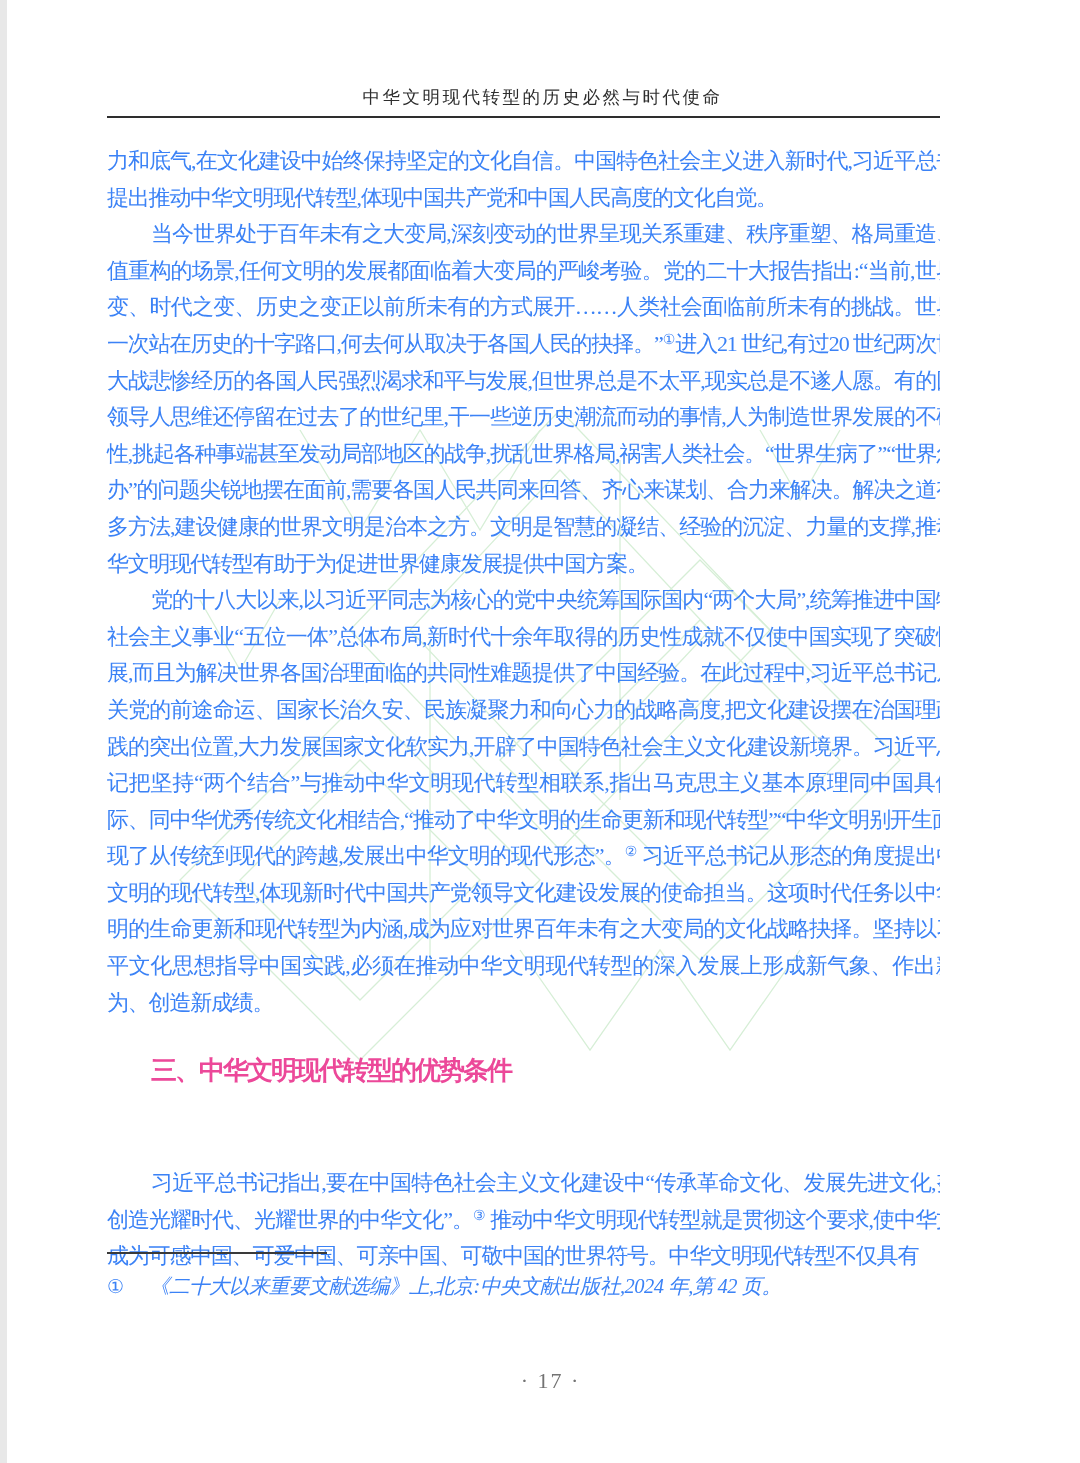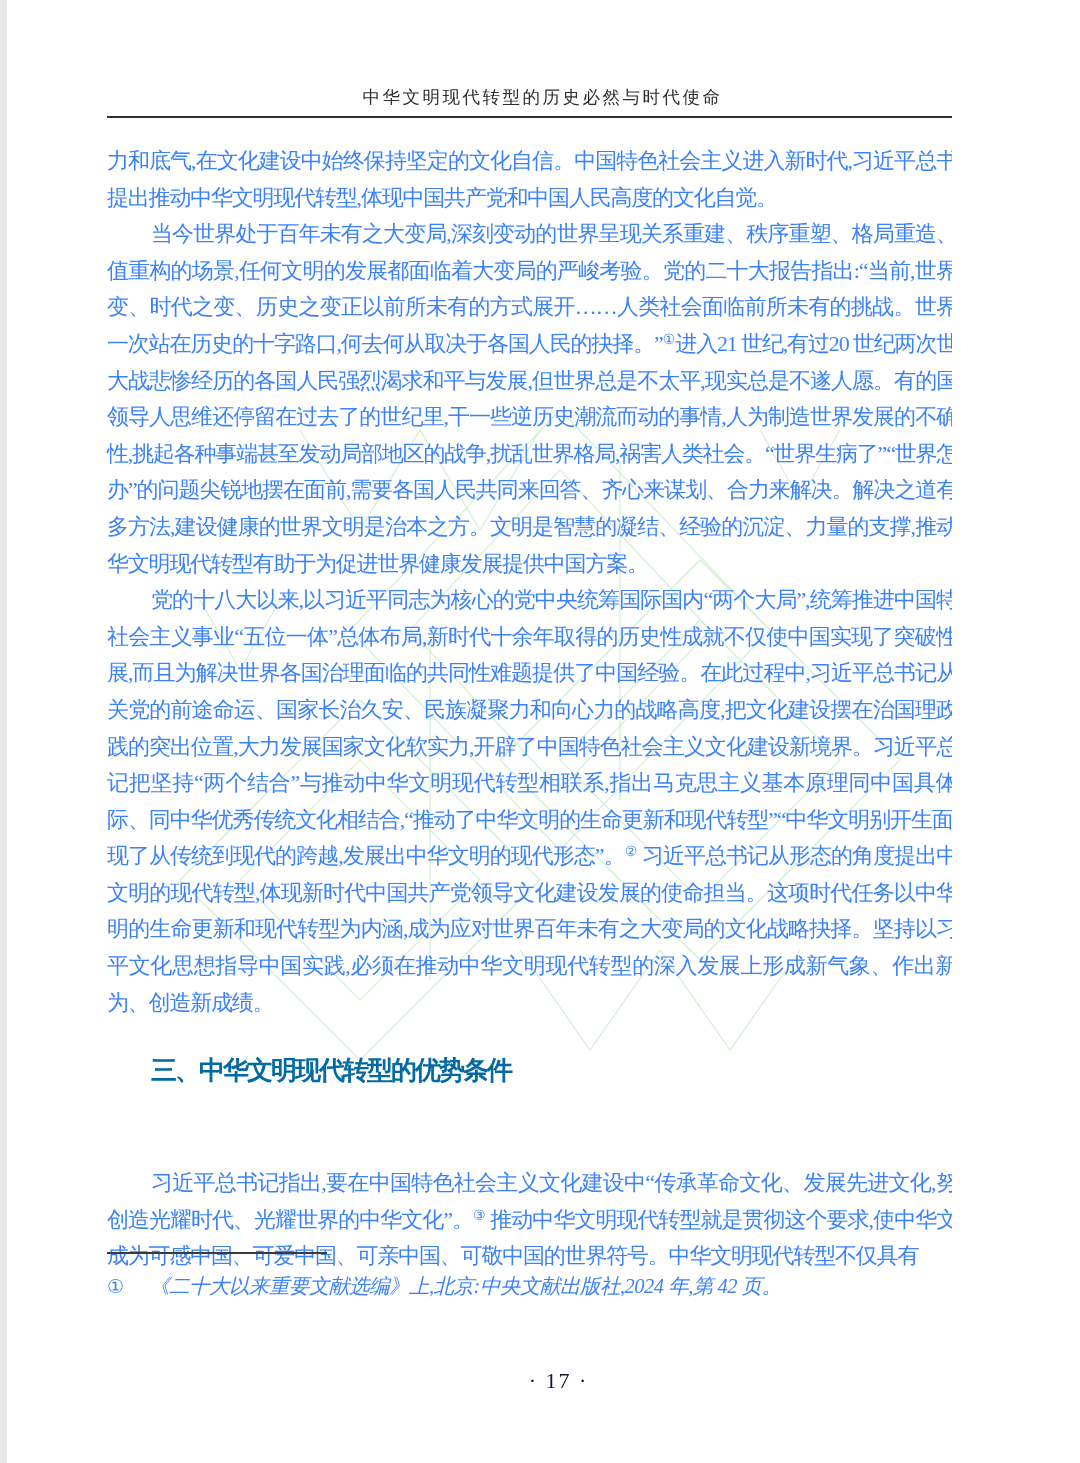--- a/index.html
+++ b/index.html
@@ -4,21 +4,20 @@
 <style>
   html, body { margin: 0; padding: 0; }
   .page {
     position: relative;
     width: 940px;
     height: 1463px;
     background: #ffffff;
     overflow: hidden;
     font-family: "Liberation Serif", "DejaVu Serif", serif;
     color: #1c1c1c;
-    padding-left: 12px;
   }
   .scan-edge {
     position: absolute;
     left: 0; top: 0;
     width: 7px; height: 1463px;
     background: #e8e8e8;
   }
   .watermark {
     position: absolute;
     left: 0; top: 0;
@@ -71,21 +70,21 @@
   .section-heading {
     position: absolute;
     top: 1053px;
     left: 0; width: 871px;
     margin: 0;
     padding-left: 44px;
     font-family: "Liberation Sans", "DejaVu Sans", sans-serif;
     font-weight: 700;
     font-size: 26px;
     letter-spacing: -2px;
-    color: #0369a1;
+    color: #ec4899;
     white-space: nowrap;
   }
   .section-paragraph-wrap {
     position: absolute;
     top: 1165px;
     left: 0; width: 871px;
   }
   .footnotes {
     position: absolute;
     top: 1252px;
@@ -109,25 +108,25 @@
   .footnote-list li { margin: 0; }
   .fmark {
     display: inline-block;
     width: 42px;
     font-style: normal;
     font-size: 19px;
   }
   .page-number {
     position: absolute;
     top: 1368px;
-    left: 16px; width: 871px;
+    left: 8px; width: 871px;
     text-align: center;
     font-size: 22px;
     letter-spacing: 2px;
-    color: #0f172a;
+    color: #737373;
   }
 </style>
 </head>
 <body>
 
 <div class="page">
 
   <div class="scan-edge"></div>
 
   <svg class="watermark" width="1080" height="1463" viewBox="0 0 1080 1463">

